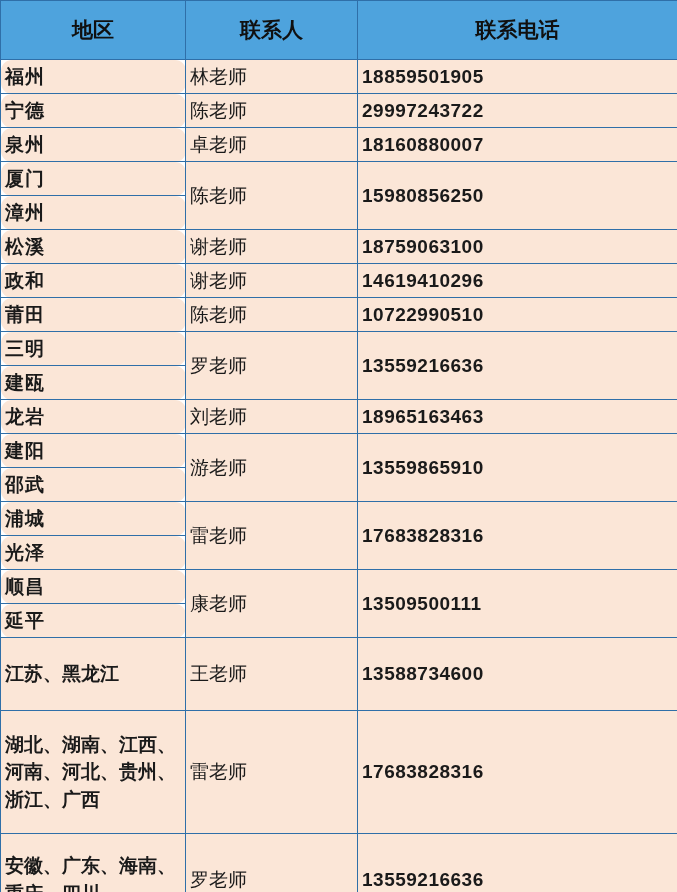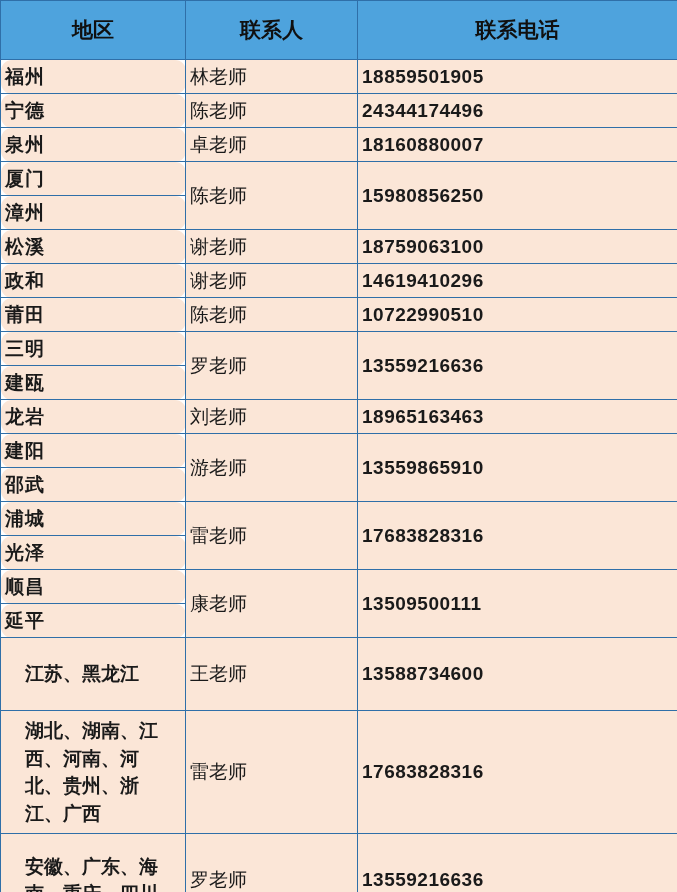--- a/index.html
+++ b/index.html
@@ -51,21 +51,21 @@
   td.person {
     font-weight: normal;
   }
   td.phone {
     font-weight: bold;
     letter-spacing: 0.5px;
   }
   td.multiline {
     font-weight: bold;
     line-height: 1.45;
-    padding: 6px 24px;
+    padding: 6px 4px;
     letter-spacing: 0px;
   }
   tr.tall td { height: 60px; }
   tr.xtall td { height: 80px; }
   tr.xxtall td { height: 110px; }
 </style>
 </head>
 <body>
 
 <table class="contact-table">
@@ -85,21 +85,21 @@
 
     <tr>
       <td class="region">福州</td>
       <td class="person">林老师</td>
       <td class="phone">18859501905</td>
     </tr>
 
     <tr>
       <td class="region">宁德</td>
       <td class="person">陈老师</td>
-      <td class="phone">24344174496</td>
+      <td class="phone">29997243722</td>
     </tr>
 
     <tr>
       <td class="region">泉州</td>
       <td class="person">卓老师</td>
       <td class="phone">18160880007</td>
     </tr>
 
     <tr>
       <td class="region">厦门</td>

